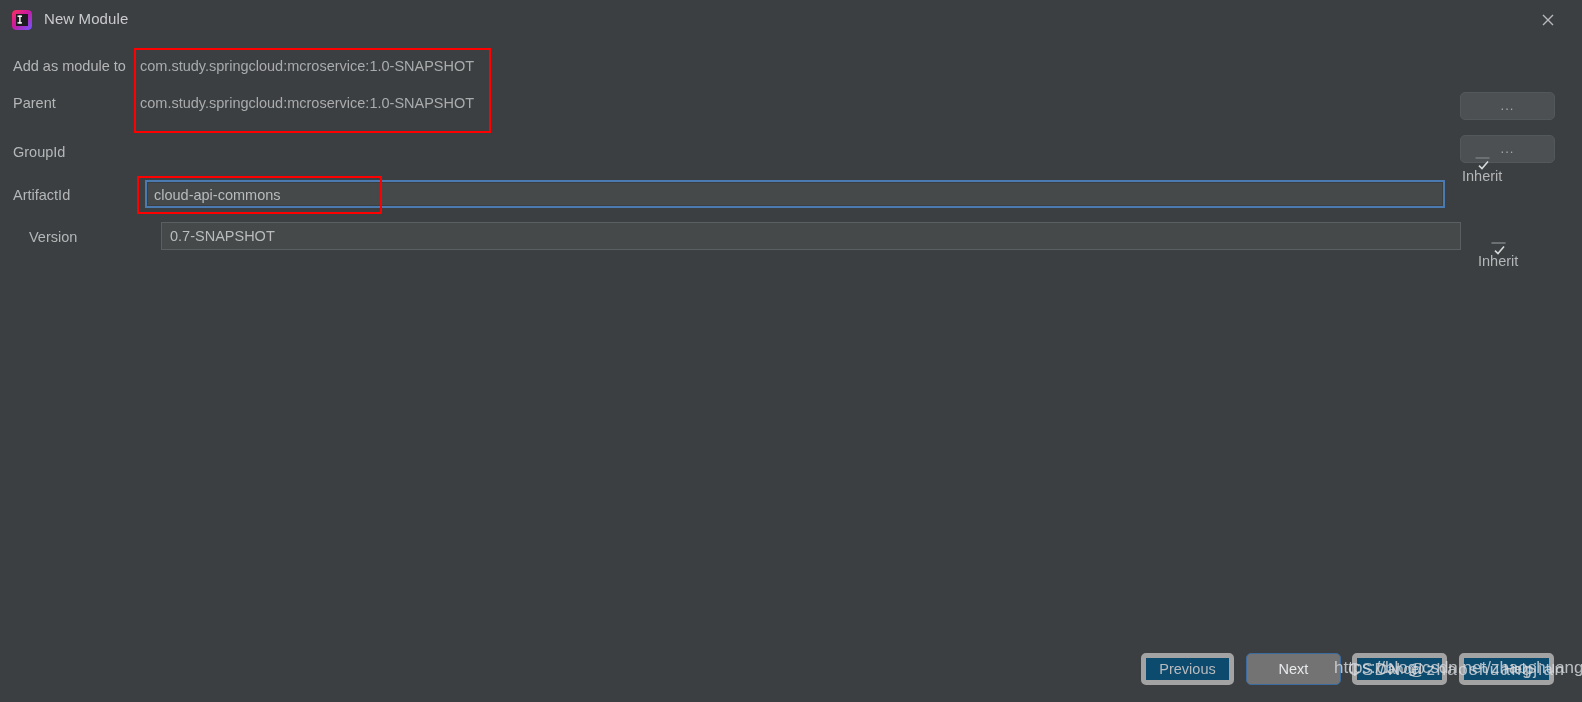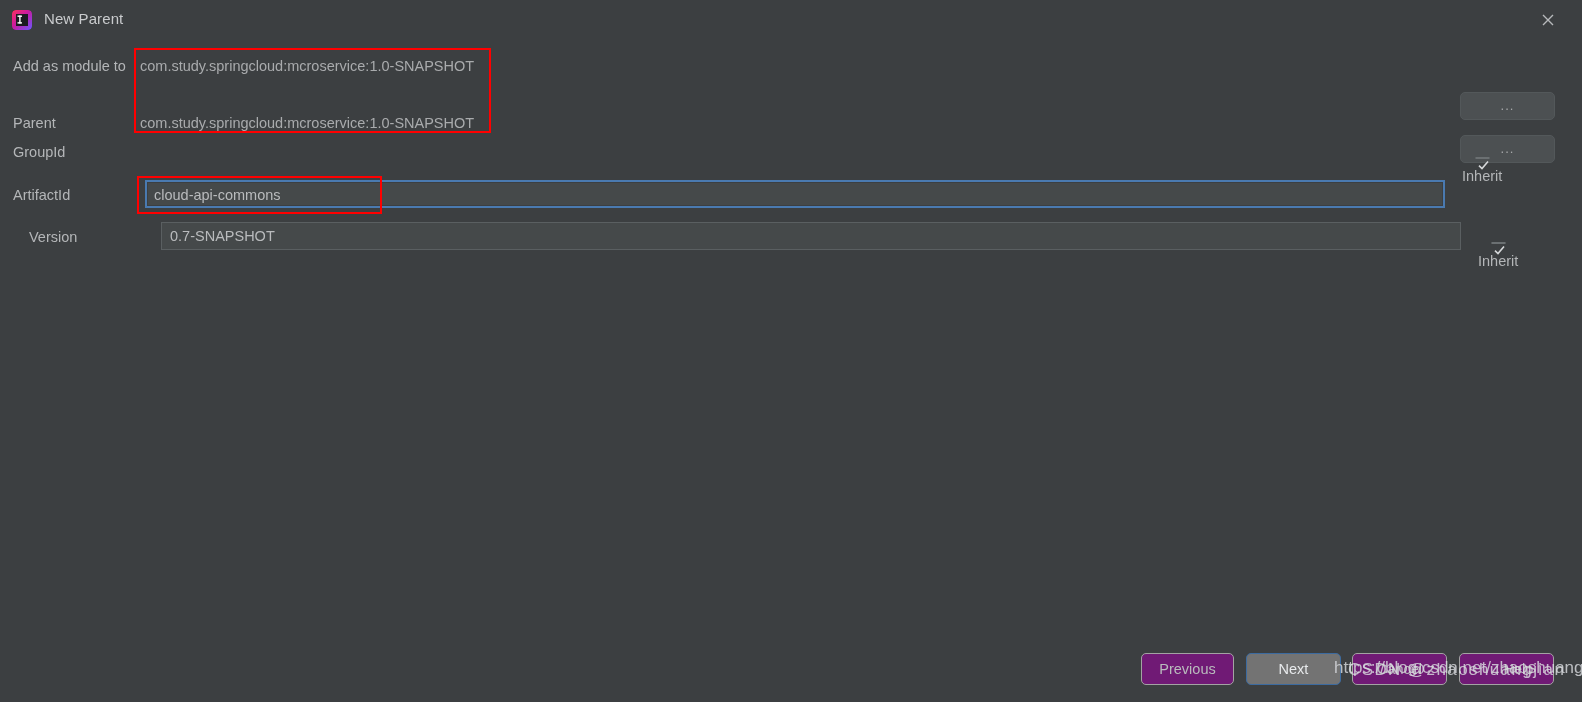--- a/index.html
+++ b/index.html
@@ -172,22 +172,22 @@
     top: 653px;
     height: 32px;
     border-radius: 5px;
     box-sizing: border-box;
     font-size: 14.5px;
     color: #b9bbbd;
     display: flex;
     align-items: center;
     justify-content: center;
     cursor: default;
-    background: #701a75;
-    border: 1px solid #a3a3a3;
+    background: #0c4a6e;
+    border: 5px solid #a3a3a3;
   }
   .btn.primary {
     background: #737373;
     border: 1px solid #3c6ba0;
     color: #e8eaec;
   }
 
   
   .watermark {
     position: absolute;
@@ -215,39 +215,39 @@
           <stop offset="100%" stop-color="#6b57ff"></stop>
         </linearGradient>
       </defs>
       <rect x="0" y="0" width="20" height="20" rx="4" fill="url(#ijg)"></rect>
       <rect x="4" y="4" width="12" height="12" fill="#1b1b20"></rect>
       <rect x="5.5" y="5.5" width="4.5" height="1.4" fill="#ffffff"></rect>
       <rect x="7.2" y="5.5" width="1.4" height="8" fill="#ffffff"></rect>
       <rect x="5.5" y="12.2" width="4.5" height="1.4" fill="#ffffff"></rect>
     </svg>
   </div>
-  <div class="title-text">New Parent</div>
+  <div class="title-text">New Module</div>
   <div class="close-btn">
     <svg width="24" height="24" viewBox="0 0 24 24">
       <path d="M7 7 L17 17 M17 7 L7 17" stroke="#b7b9bb" stroke-width="1.4" fill="none"></path>
     </svg>
   </div>
 </div>
 
 <div class="form">
 
   <div class="row" style="top:11px;">
     <div class="row-label">Add as module to</div>
     <div class="plain-value">com.study.springcloud:mcroservice:1.0-SNAPSHOT</div>
   </div>
   <div class="browse-btn" style="left:1460px; top:52px;">
     <div class="dots">...</div>
   </div>
 
-  <div class="row" style="top:68px;">
+  <div class="row" style="top:48px;">
     <div class="row-label">Parent</div>
     <div class="plain-value">com.study.springcloud:mcroservice:1.0-SNAPSHOT</div>
   </div>
   <div class="browse-btn" style="left:1460px; top:95px;">
     <div class="dots">...</div>
   </div>
 
   <div class="row" style="top:97px;">
     <div class="row-label">GroupId</div>
     <div class="inherit">

